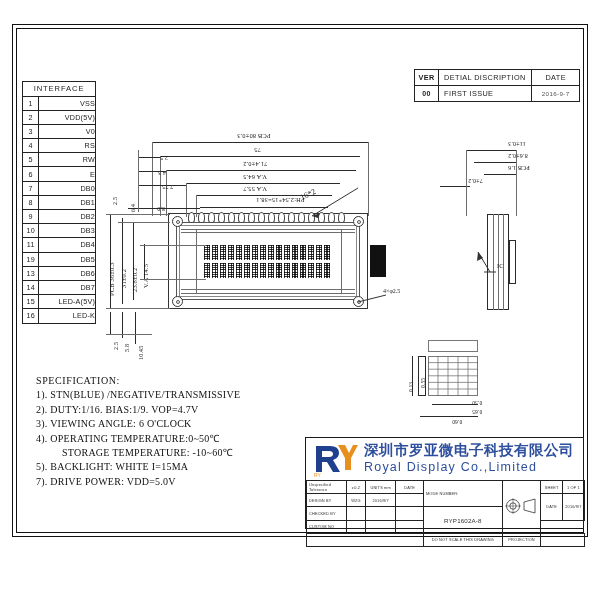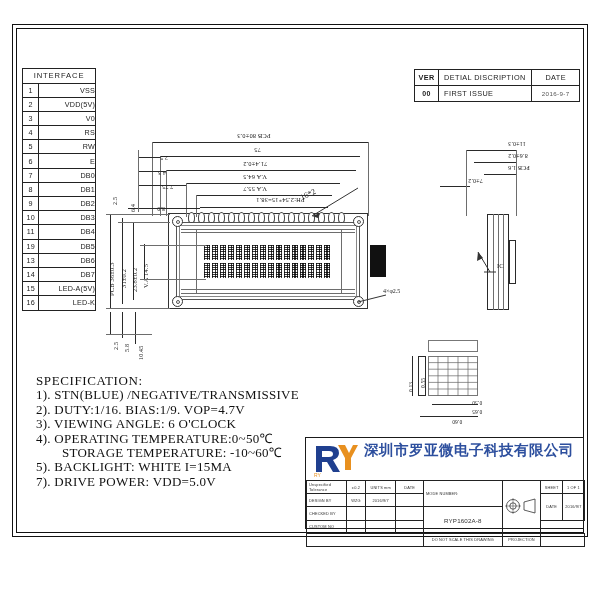--- a/index.html
+++ b/index.html
@@ -12,21 +12,21 @@
                border:1px solid #111;box-sizing:border-box;}
   .frame-inner{position:absolute;left:16px;top:28px;width:568px;height:505px;
                border:1px solid #111;box-sizing:border-box;}
 
   
   table{border-collapse:collapse;}
   td,th{border:1px solid #222;font-weight:normal;padding:0;
         text-align:center;vertical-align:middle;color:#1a1a1a;}
 
   
-  #iface{position:absolute;left:22px;top:68px;}
+  #iface{position:absolute;left:22px;top:81px;}
   #iface table{width:74px;}
   #iface td{height:13.2px;font-size:7.2px;font-family:"Liberation Sans",sans-serif;
             letter-spacing:.2px;}
   #iface td.num{width:16px;}
   #iface td.nm{width:58px;text-align:right;}
   #iface th{height:13.5px;font-size:7.6px;letter-spacing:.9px;
             font-family:"Liberation Sans",sans-serif;}
 
   
   #rev{position:absolute;left:414px;top:69px;}
@@ -70,21 +70,21 @@
                        repeating-linear-gradient(to bottom,#3a3a3a 0 0.9px,#fff 0.9px 1.9px);
             background-blend-mode:multiply;}
   .hole{position:absolute;width:11px;height:11px;border:1px solid #333;
         border-radius:50%;box-sizing:border-box;background:#fff;}
   .hole:after{content:"";position:absolute;left:2.5px;top:2.5px;width:4px;height:4px;
         border:1px solid #555;border-radius:50%;box-sizing:border-box;}
   .pinhdr{position:absolute;width:7px;height:11px;border:1px solid #444;
         border-radius:50% 50% 42% 42%;box-sizing:border-box;background:#fff;}
 
   
-  #spec{position:absolute;left:36px;top:374px;font-size:13px;line-height:14.4px;
+  #spec{position:absolute;left:36px;top:374px;font-size:10px;line-height:14.4px;
         font-family:"Liberation Serif",serif;color:#111;letter-spacing:.25px;}
   #spec .hdr{letter-spacing:.6px;}
   #spec .ind{padding-left:26px;display:block;}
 
   
   #title{position:absolute;left:305px;top:437px;width:279px;height:92px;
          border:1px solid #1a1a1a;box-sizing:border-box;background:#fff;}
   #logo{position:absolute;left:6px;top:4px;width:46px;height:36px;}
   #cn{position:absolute;left:58px;top:3px;font-size:14.5px;
       font-family:"Liberation Sans",sans-serif;color:#2d4f9e;letter-spacing:.5px;
@@ -409,20 +409,21 @@
   <div id="title">
 
     <svg id="logo" viewBox="0 0 46 36">
       <path d="M4 4 L4 30 L10 30 L10 20 L15 20 L21 30 L28 30 L21 18 Q27 16 27 11 Q27 4 18 4 Z
                M10 9 L17 9 Q21 9 21 12 Q21 15 17 15 L10 15 Z" fill="#1f3f8f"></path>
       <path d="M26 3 L33 3 L37 11 L41 3 L46 3 L39 16 L39 28 L33 28 L33 16 Z" fill="#e8901f"></path>
       <text x="2" y="35" font-family="Liberation Sans, sans-serif" font-size="5" fill="#e8901f">RY</text>
     </svg>
 
     <div id="cn">深圳市罗亚微电子科技有限公司</div>
+    <div id="en">Royal Display Co.,Limited</div>
 
     <div id="tb">
       <table>
         <tbody>
             <tr>
           <td class="l" style="width:40px;">Unspecified Tolerance</td>
           <td style="width:20px;">±0.2</td>
           <td style="width:32px;">UNITS mm</td>
           <td style="width:30px;">DATE</td>
           <td class="l" rowspan="2" style="width:85px;">MODE NUMBER:</td>

